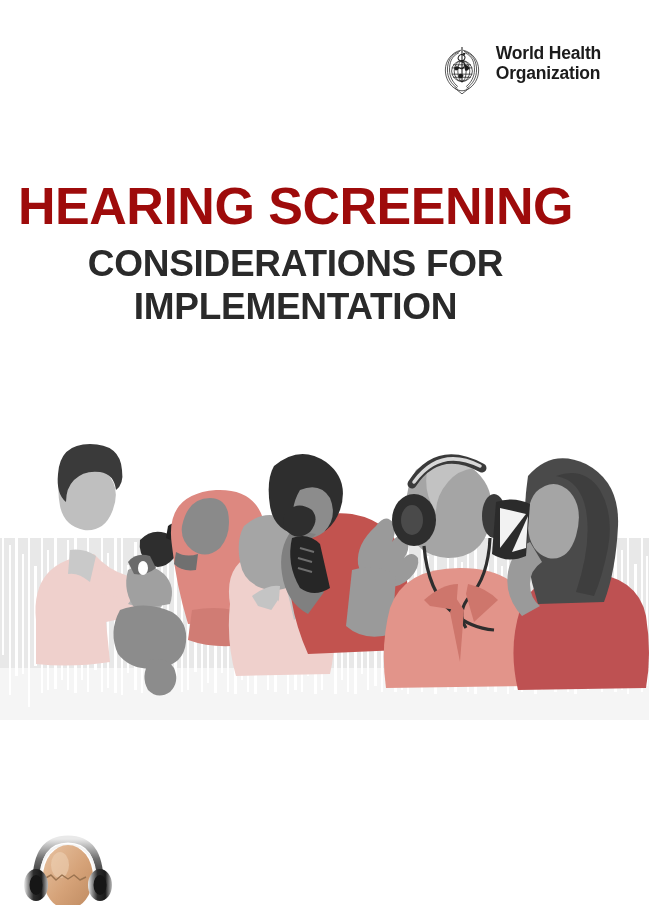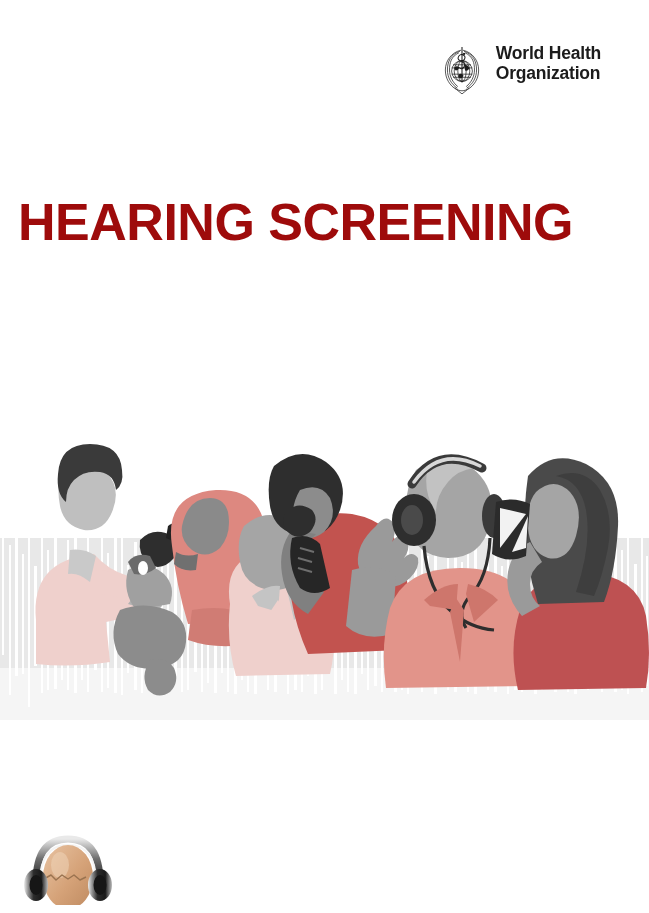--- a/index.html
+++ b/index.html
@@ -51,21 +51,20 @@
     white-space: nowrap;
   }
 
   
   .title-block {
     position: absolute;
     top: 178px;
     left: 0;
     width: 591px;
     text-align: center;
-    margin-top: 16px;
   }
   .title-main {
     font-family: "Liberation Sans", sans-serif;
     font-weight: bold;
     font-size: 52px;
     line-height: 56px;
     letter-spacing: -0.5px;
     color: #9E0B0B;
     margin: 0;
     white-space: nowrap;
@@ -162,20 +161,24 @@
       </svg>
     </div>
     <div class="who-wordmark">
       <span>World Health</span>
       <span>Organization</span>
     </div>
   </div>
 
   <div class="title-block">
     <h1 class="title-main">HEARING SCREENING</h1>
+    <div class="title-sub">
+      <span class="sub-line">CONSIDERATIONS FOR</span>
+      <span class="sub-line">IMPLEMENTATION</span>
+    </div>
   </div>
 
   <div class="illustration">
     <svg viewBox="0 0 649 330" xmlns="http://www.w3.org/2000/svg">
       <defs>
         <clipPath id="bandclip">
           <rect x="0" y="110" width="649" height="205"></rect>
         </clipPath>
       </defs>
 

